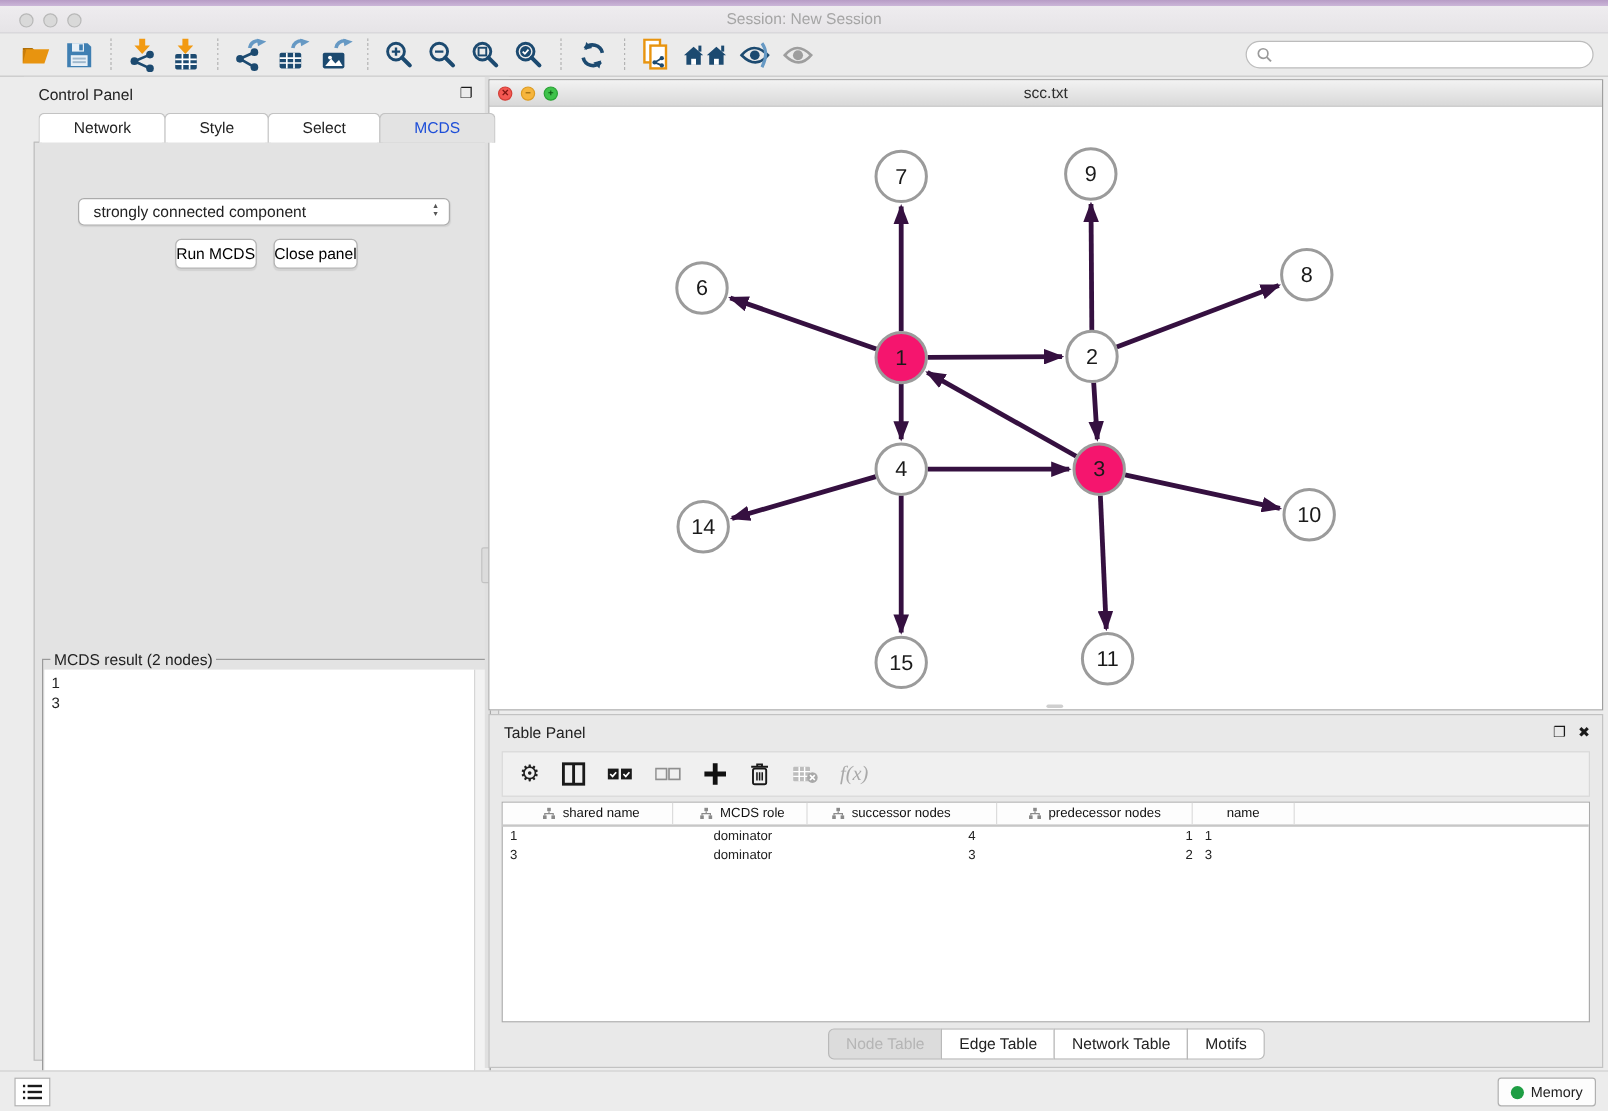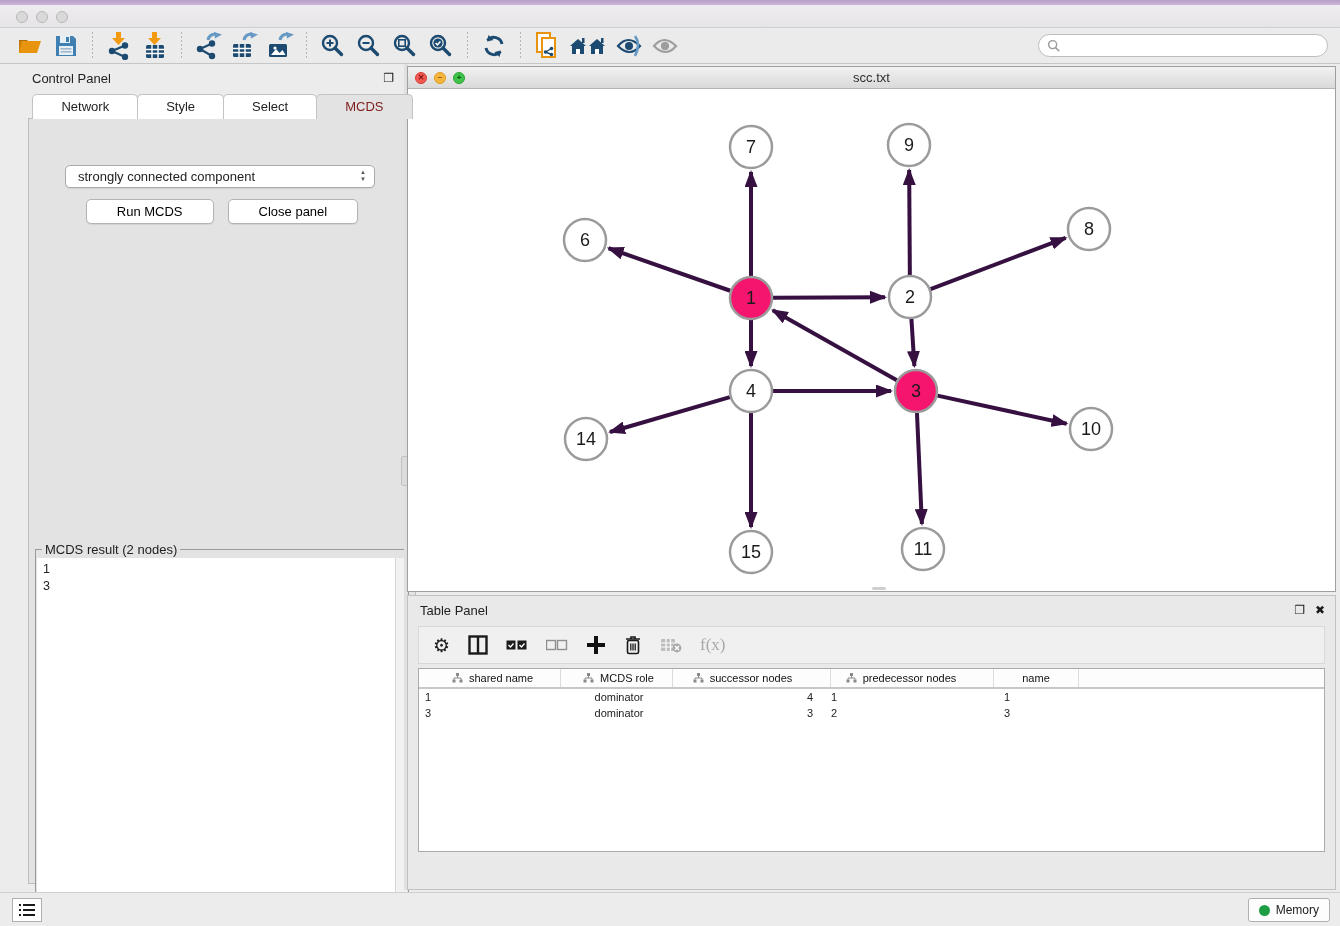--- a/index.html
+++ b/index.html
@@ -29,32 +29,32 @@
   .search-wrap input { border:none; outline:none; flex:1; font-size:12px; background:transparent; }
 
   
   .control-panel { position:absolute; left:0; top:64px; width:404px; height:826px; background:#ececec;margin-left:20px; }
   .panel-head { height:26px; display:flex; align-items:center; padding:2px 10px 0 12px; font-size:13px; color:#222; }
   .panel-head .spacer { flex:1; }
   .mini-btn { font-size:12px; color:#1a1a1a; margin-left:10px; line-height:1; cursor:default; }
   .cp-tabs { position:absolute; left:0; top:30px; width:100%; display:flex; justify-content:center; }
   .cp-tab { font-size:13px; padding:4px 28px 5px; background:#fff; border:1px solid #c3c3c3;
     border-bottom:none; border-radius:5px 5px 0 0; margin-right:-1px; position:relative; z-index:1; }
-  .cp-tab.active { background:#e3e3e3; color:#7f1d1d; z-index:2; }
+  .cp-tab.active { background:#e3e3e3; color:#1d4ed8; z-index:2; }
   .cp-content { position:absolute; left:8px; top:54px; width:388px; height:766px;
     background:#e3e3e3; border:1px solid #bdbdbd; }
   .opt-label { text-align:center; margin-top:20px; font-size:13px; }
   .dropdown { position:absolute; left:36px; top:46px; width:310px; height:23px; background:#fff;
     border:1px solid #ababab; border-radius:5px; display:flex; align-items:center;
     font-size:13px; padding-left:12px; box-shadow:0 1px 1px rgba(0,0,0,0.08); }
   .dd-stepper { position:absolute; right:8px; top:3px; display:flex; flex-direction:column;
     font-size:6px; color:#555; line-height:1.2; }
   .btn-row { position:absolute; left:0; top:80px; width:100%; display:flex; justify-content:center; gap:14px; }
   .btn { background:#fff; border:1px solid #b3b3b3; border-radius:5px; font-size:13px;
-    padding:4px 30px; box-shadow:0 1px 1px rgba(0,0,0,0.08); }
+    padding:4px 0; box-shadow:0 1px 1px rgba(0,0,0,0.08); }
   .result-box { position:absolute; left:6px; top:430px; width:374px; height:378px;
     border:1px solid #9a9a9a; background:#e3e3e3; }
   .result-legend { position:absolute; left:6px; top:-8px; background:#e3e3e3; padding:0 3px; font-size:13px; }
   .result-inner { position:absolute; left:1px; top:8px; right:13px; bottom:1px; background:#fff;
     font-size:12.5px; padding:3px 6px; line-height:1.35; }
   .result-scroll { position:absolute; top:8px; right:1px; width:12px; bottom:1px;
     background:#f2f2f2; border-left:1px solid #d6d6d6; }
 
   
   .splitter { position:absolute; left:404px; top:64px; width:4px; height:826px; background:#e0e0e0; }
@@ -76,32 +76,32 @@
   .net-resize-dash { position:absolute; bottom:1px; left:50%; width:14px; height:3px;
     background:#cfcfcf; border-radius:2px; }
 
   
   .table-panel { position:absolute; left:407px; top:595px; width:929px; height:295px;
     background:#e9e9e9; border:1px solid #c2c2c2; }
   .tp-toolbar { position:absolute; left:10px; top:30px; right:10px; height:38px;
     background:#f0f0f0; border:1px solid #d8d8d8; display:flex; align-items:center; padding-left:14px; gap:18px; }
   .tp-tool { display:flex; align-items:center; justify-content:center; height:26px; }
   .gear-glyph { font-size:19px; color:#222; }
-  .fx { font-family:"Liberation Serif", serif; font-size:17px; color:#a9a9a9; }
+  .fx { font-family:"Liberation Serif", serif; font-style:italic; font-size:17px; color:#a9a9a9; }
   .data-table { position:absolute; left:10px; top:72px; right:10px; height:184px;
     background:#fff; border:1px solid #ababab; font-size:11px; }
   .dt-header { display:flex; height:20px; border-bottom:2px solid #c7c7c7; background:#fdfdfd; }
   .dt-hcell { display:flex; align-items:center; justify-content:center; gap:6px;
     border-right:1px solid #dcdcdc; color:#111; }
   .dt-row { display:flex; height:16px; align-items:center; }
   .dt-cell { overflow:hidden; white-space:nowrap; }
   .c0 { width:142px; padding-left:6px; }
   .c1 { width:112px; padding-left:4px;text-align:center; }
   .c2 { width:158px; text-align:right; padding-right:18px; }
-  .c3 { width:163px; padding-right:22px; }
+  .c3 { width:163px; text-align:right; }
   .c4 { width:85px; padding-left:10px; }
   .tp-tabs { position:absolute; left:0; bottom:6px; width:100%; display:flex; justify-content:center; }
   .tp-tab { font-size:13px; padding:4px 14px 5px; background:#fff; border:1px solid #b9b9b9;
     margin-right:-1px; }
   .tp-tab:first-child { border-radius:5px 0 0 5px; }
   .tp-tab:last-child { border-radius:0 5px 5px 0; }
   .tp-tab.active { background:#dcdcdc; color:#b5b5b5; }
 
   
   .status-bar { position:absolute; left:0; top:892px; width:1340px; height:34px;
@@ -116,20 +116,21 @@
   svg.icon { display:block; }
 </style>
 </head>
 <body>
 
 <div class="titlebar">
   <div class="accent-strip"></div>
   <div class="traffic t1"></div>
   <div class="traffic t2"></div>
   <div class="traffic t3"></div>
+  <div class="win-title">Session: New Session</div>
 </div>
 
 <div class="toolbar">
   <div class="tool">
     <svg class="icon" width="26" height="26" viewBox="0 0 26 26">
         <path d="M2 7h8l2 2h-10z" fill="#b06f08"></path>
         <path d="M2 9l3-1h19l-4 12H2z" fill="#e8940f"></path>
         <path d="M2 9v11l3-12z" fill="#c97d0a"></path>
       </svg>
   </div>
@@ -478,20 +479,26 @@
     </div>
     <div class="dt-row">
       <div class="dt-cell c0">3</div>
       <div class="dt-cell c1">dominator</div>
       <div class="dt-cell c2">3</div>
       <div class="dt-cell c3">2</div>
       <div class="dt-cell c4">3</div>
     </div>
   </div>
 
+  <div class="tp-tabs">
+    <div class="tp-tab active">Node Table</div>
+    <div class="tp-tab">Edge Table</div>
+    <div class="tp-tab">Network Table</div>
+    <div class="tp-tab">Motifs</div>
+  </div>
 </div>
 
 <div class="status-bar">
   <div class="list-btn">
     <svg class="icon" width="16" height="14" viewBox="0 0 16 14">
         <g fill="#1a1a1a">
           <rect x="0" y="1" width="2" height="2"></rect>
           <rect x="4" y="1" width="12" height="2"></rect>
           <rect x="0" y="6" width="2" height="2"></rect>
           <rect x="4" y="6" width="12" height="2"></rect>

